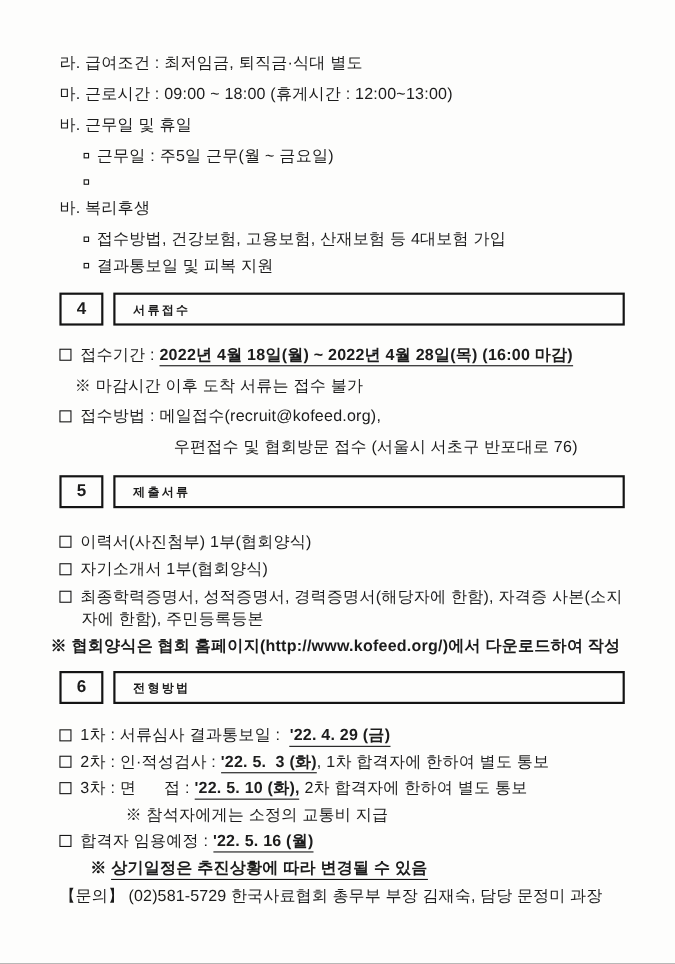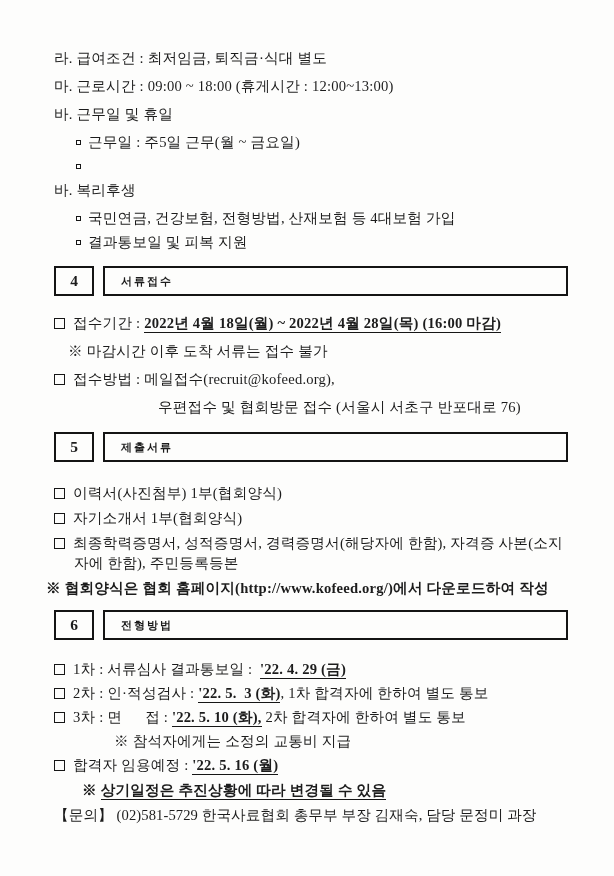--- a/index.html
+++ b/index.html
@@ -2,21 +2,21 @@
 <html><head>
 <meta charset="utf-8">
 <style>
   * { margin: 0; padding: 0; box-sizing: border-box; }
   html, body { background: #888; }
   .page {
     width: 614px;
     height: 876px;
     background: #fdfdfc;
     color: #1c1c1c;
-    font-family: Liberation Serif, serif;
+    font-family: Liberation Sans, sans-serif;
     font-size: 14.6px;
     padding: 48px 46px 0 54px;
     overflow: hidden;
     position: relative;
   }
   .line {
     line-height: 20px;
     margin-bottom: 8px;
     white-space: pre-wrap;
     letter-spacing: 0.2px;
@@ -78,21 +78,21 @@
 
 <div class="page">
 
   <div>
     <div class="line"><span>라.</span> <span>급여조건 : 최저임금, 퇴직금·식대 별도</span></div>
     <div class="line"><span>마.</span> <span>근로시간 : 09:00 ~ 18:00 (휴게시간 : 12:00~13:00)</span></div>
     <div class="line"><span>바.</span> <span>근무일 및 휴일</span></div>
     <div class="line sub-line"><span class="sq"></span><span>근무일 : 주5일 근무(월 ~ 금요일)</span></div>
     <div class="line sub-line"><span class="sq"></span></div>
     <div class="line"><span>바.</span> <span>복리후생</span></div>
-    <div class="line sub-line"><span class="sq"></span><span>국민연금, 건강보험, 전형방법, 산재보험 등 4대보험 가입</span></div>
+    <div class="line sub-line"><span class="sq"></span><span>접수방법, 건강보험, 고용보험, 산재보험 등 4대보험 가입</span></div>
     <div class="line sub-line"><span class="sq"></span><span>결과통보일 및 피복 지원</span></div>
   </div>
 
   <div>
     <div class="sec-header">
       <div class="sec-num">
           <span>4</span>
         </div>
       <div class="sec-title">
           <span>서류접수</span>

